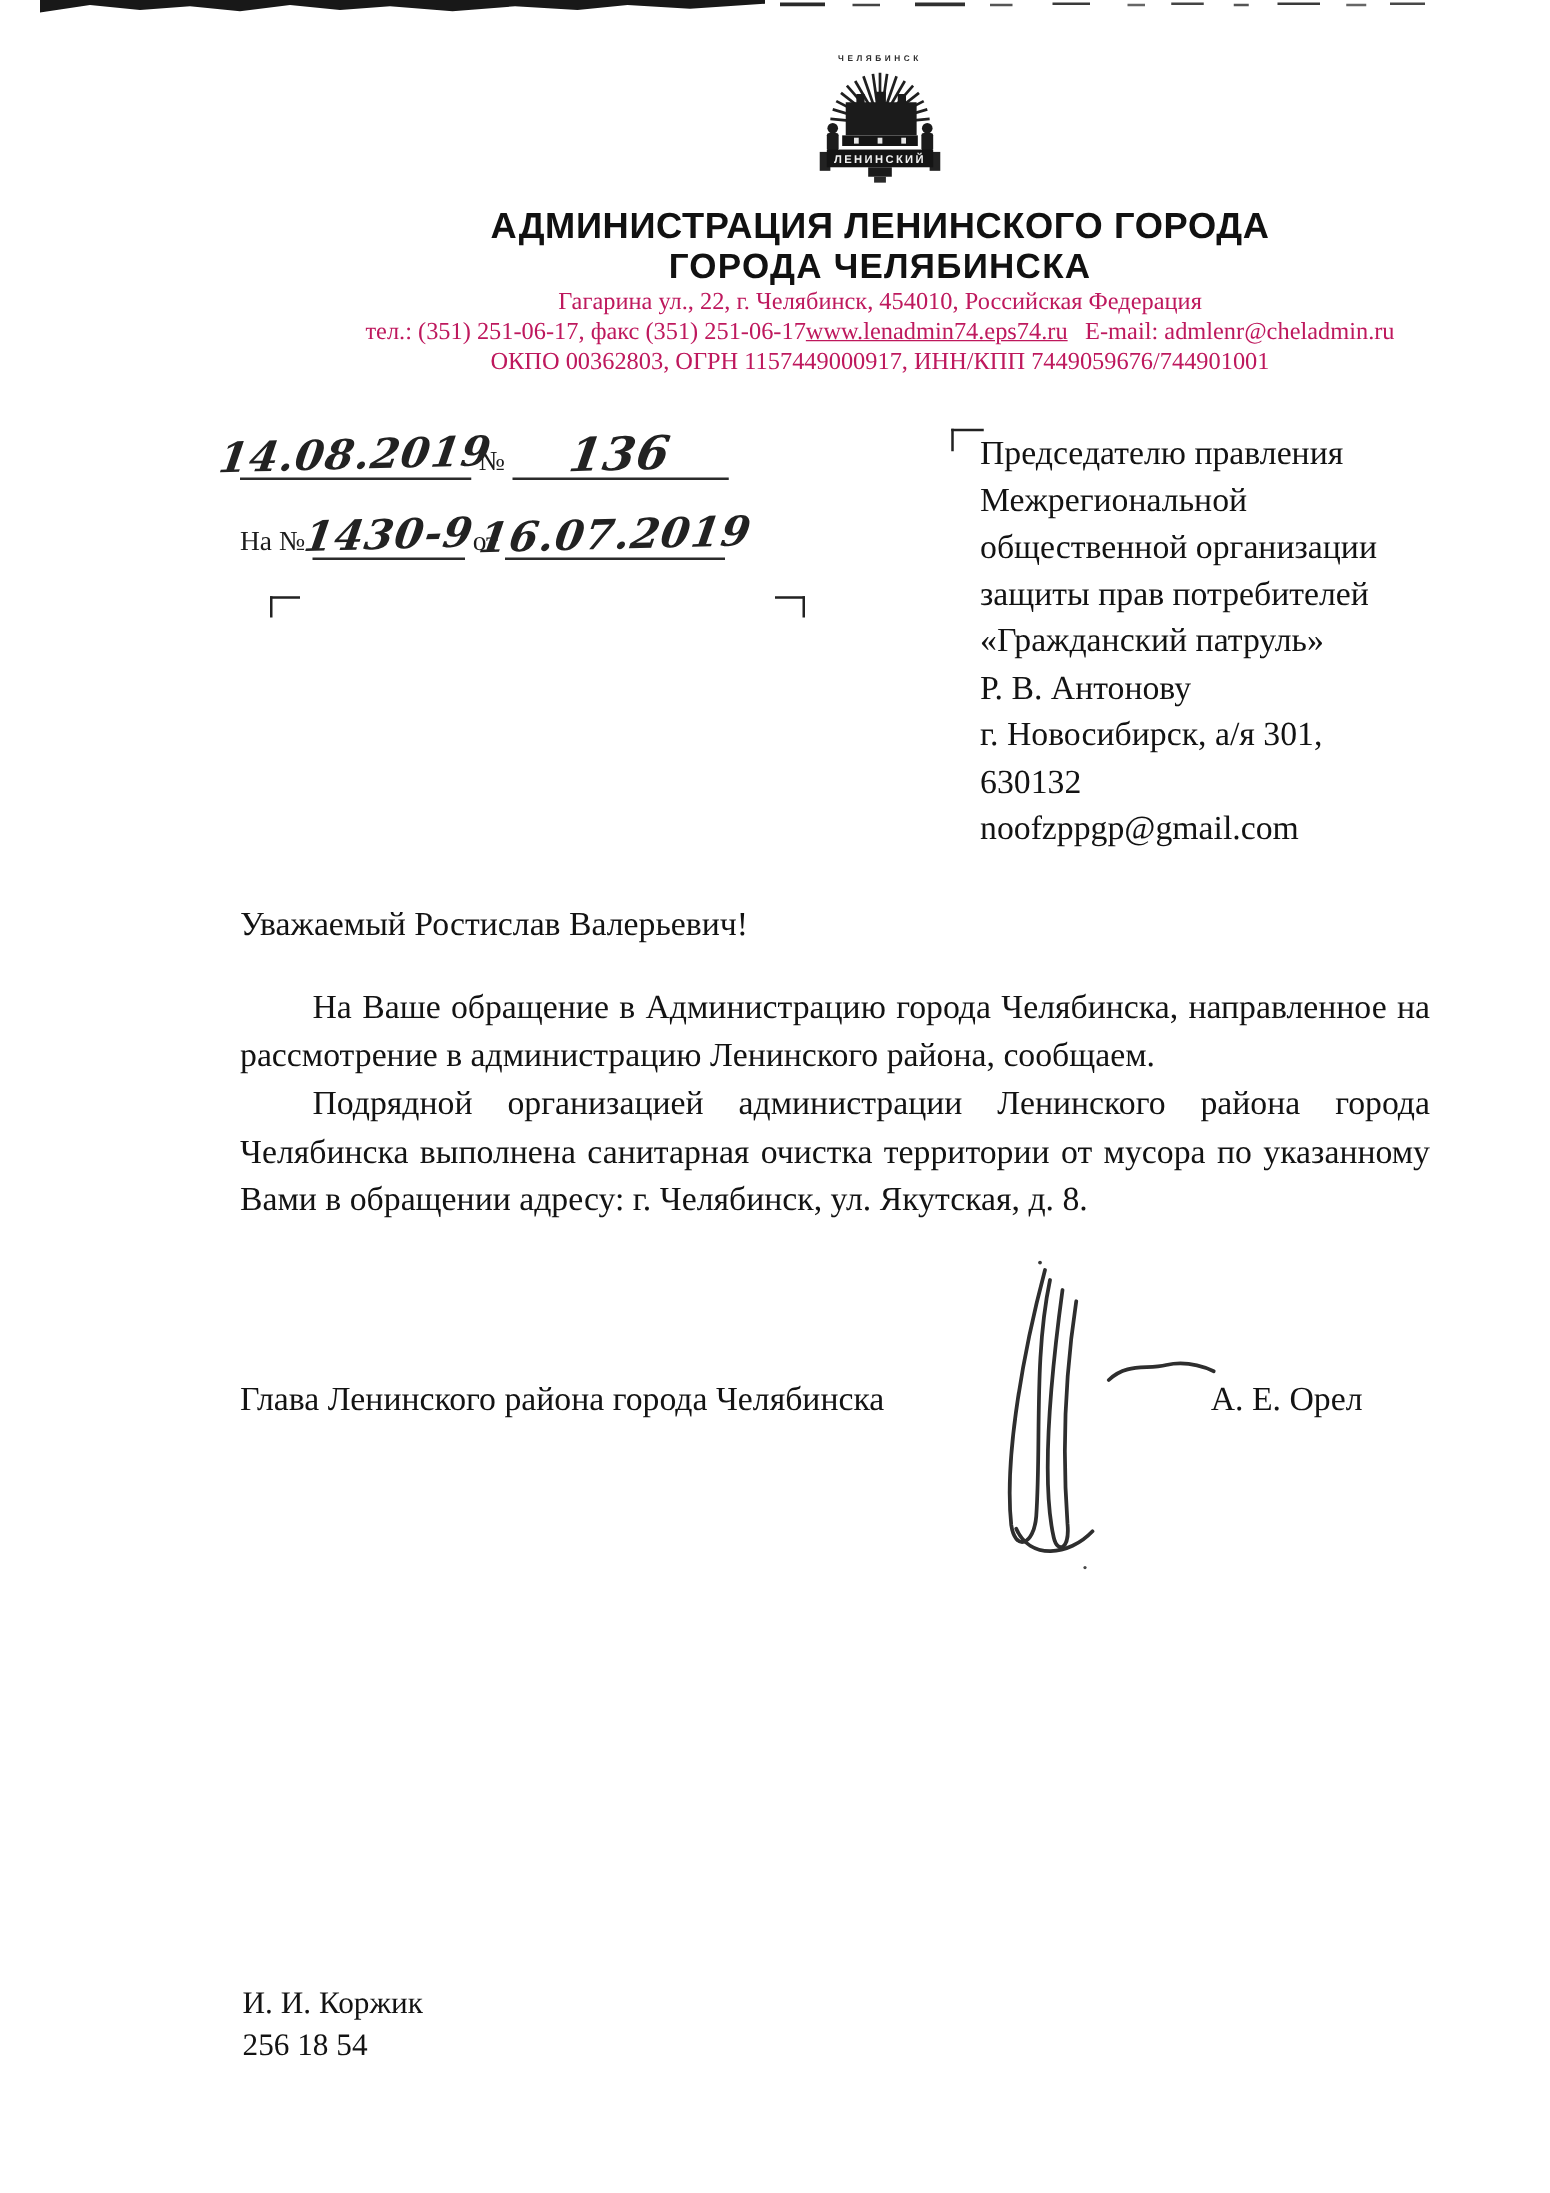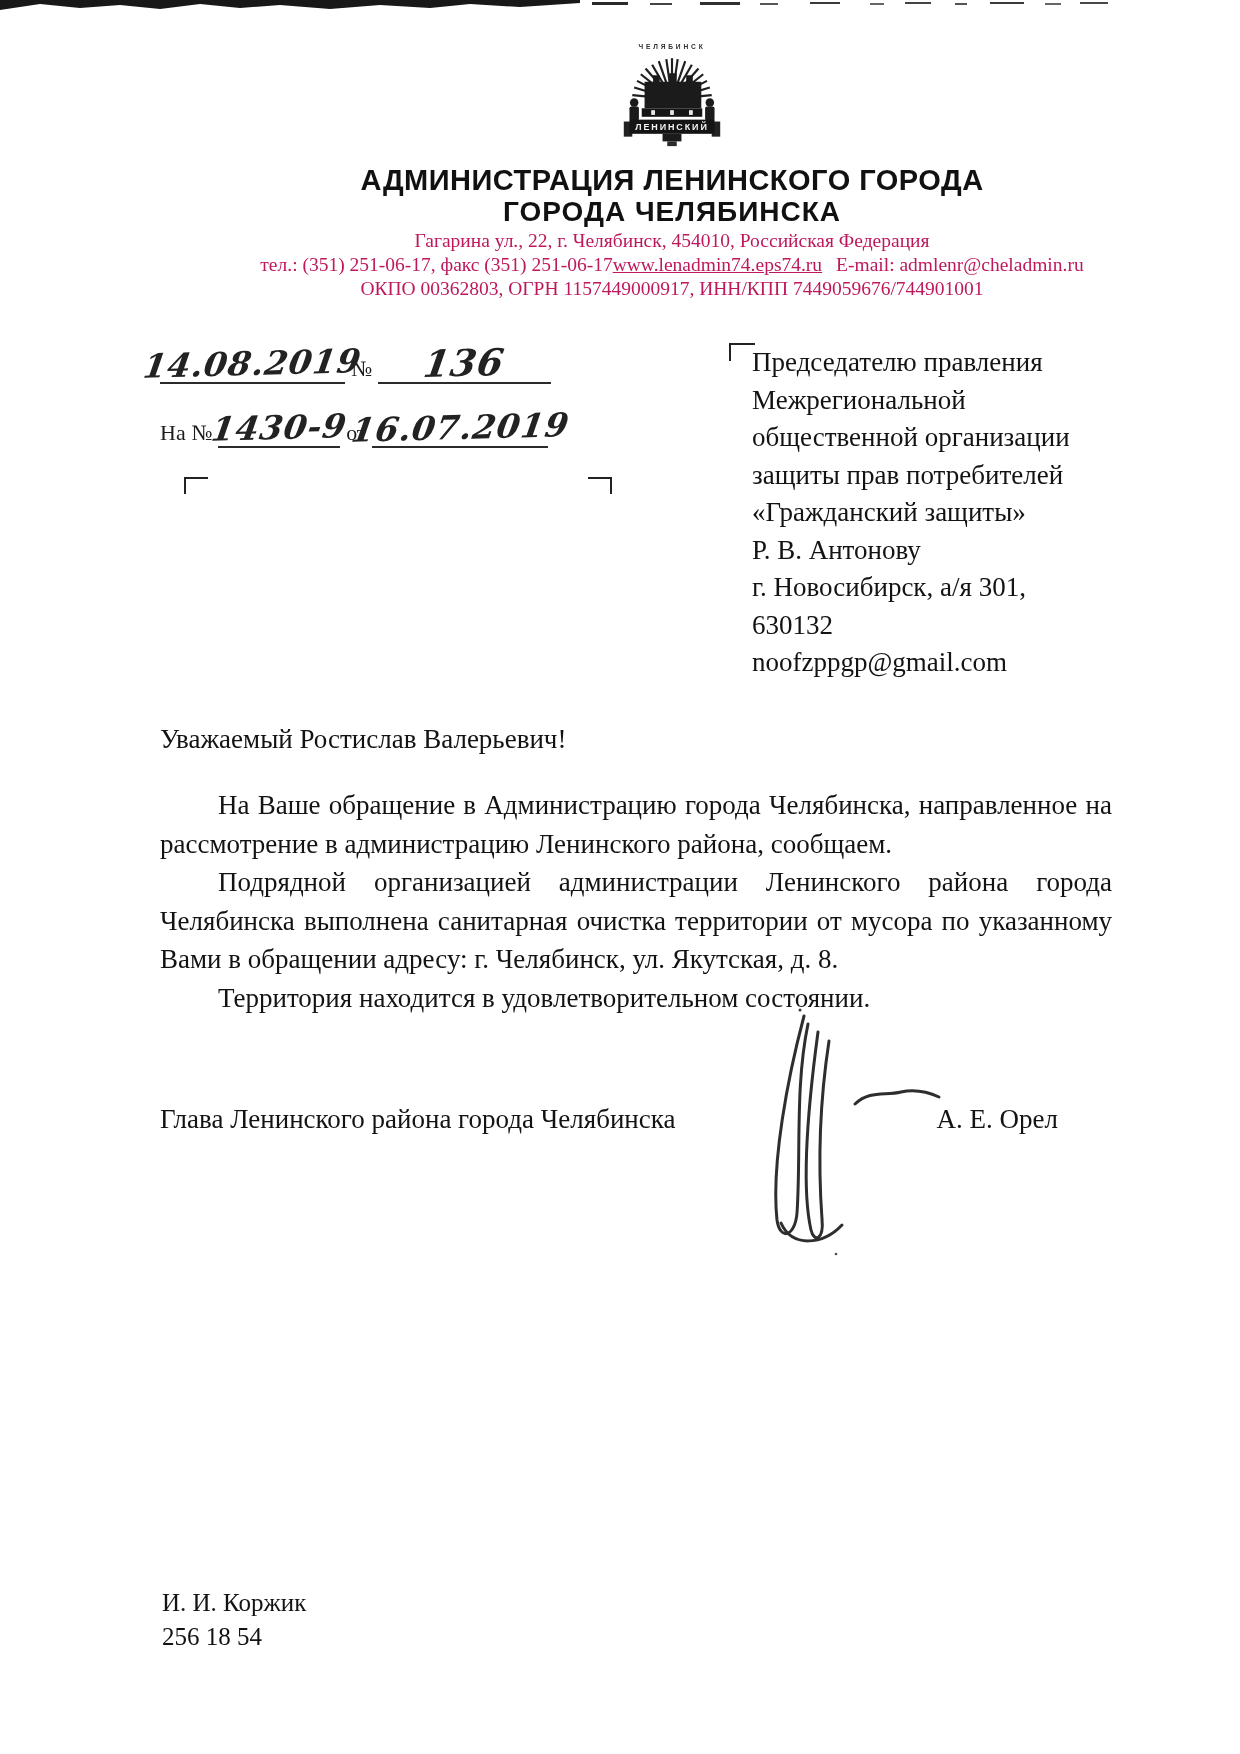--- a/index.html
+++ b/index.html
@@ -1,18 +1,18 @@
 <!DOCTYPE html>
 <html><head>
 <meta charset="utf-8">
 <style>
   html,body{margin:0;padding:0;background:#fff;}
   .page{
     position:relative;width:1128px;height:1754px;background:#ffffff;
-    font-family:"Liberation Serif",serif;color:#1c1c1c;overflow:hidden;
+    font-family:"Liberation Serif",serif;color:#1c1c1c;overflow:hidden;margin-left:32px;
   }
   
   .scan-edge{position:absolute;left:0;top:0;}
   
   .letterhead{position:absolute;left:104px;top:38px;width:1136px;text-align:center;}
   .emblem{display:inline-block;margin-bottom:6px;}
   .org-title{font-family:"Liberation Sans",sans-serif;font-weight:bold;font-size:29px;line-height:32px;letter-spacing:.5px;color:#111;}
   .org-title.second{font-size:28px;letter-spacing:1px;}
   .addr{font-size:19.5px;line-height:23px;color:#be185d;margin-top:1px;}
   .addr .site{text-decoration:underline;}
@@ -140,33 +140,32 @@
   <div class="corner c-tl" style="left:184px;top:477px;width:22px;height:15px;"></div>
   <div class="corner c-tr" style="left:588px;top:477px;width:22px;height:15px;"></div>
   <div class="corner c-tl" style="left:729px;top:343px;width:24px;height:16px;"></div>
   <div class="corner c-tr" style="left:1132px;top:343px;width:34px;height:16px;"></div>
 
   <div class="recipient">
     <div>Председателю правления</div>
     <div>Межрегиональной</div>
     <div>общественной организации</div>
     <div>защиты прав потребителей</div>
-    <div>«Гражданский защиты»</div>
+    <div>«Гражданский патруль»</div>
     <div>Р. В. Антонову</div>
     <div>г. Новосибирск, а/я 301,</div>
     <div>630132</div>
     <div>noofzppgp@gmail.com</div>
   </div>
 
   <div class="salutation">Уважаемый Ростислав Валерьевич!</div>
 
   <div class="body-text">
     <p>На Ваше обращение в Администрацию города Челябинска, направленное на рассмотрение в администрацию Ленинского района, сообщаем.</p>
     <p>Подрядной организацией администрации Ленинского района города Челябинска выполнена санитарная очистка территории от мусора по указанному Вами в обращении адресу: г. Челябинск, ул. Якутская, д. 8.</p>
-    <p>Территория находится в удовлетворительном состоянии.</p>
   </div>
 
   <svg class="sig-svg" width="220" height="265" viewBox="0 0 220 265" aria-hidden="true">
     <g fill="none" stroke="#2e2e2e" stroke-width="3" stroke-linecap="round">
       <path d="M52,12 C36,72 19,160 25,216 C28,237 43,233 45,209 C49,150 43,82 56,20"></path>
       <path d="M66,28 C56,102 49,182 59,226 C62,239 72,236 70,215 C66,160 68,96 77,37"></path>
       <path d="M29,219 C40,244 71,241 90,221"></path>
       <path d="M103,100 C118,86 133,92 149,88 C163,85 176,88 187,93"></path>
     </g>
     <circle cx="48" cy="6" r="1.5" fill="#3a3a3a"></circle>

